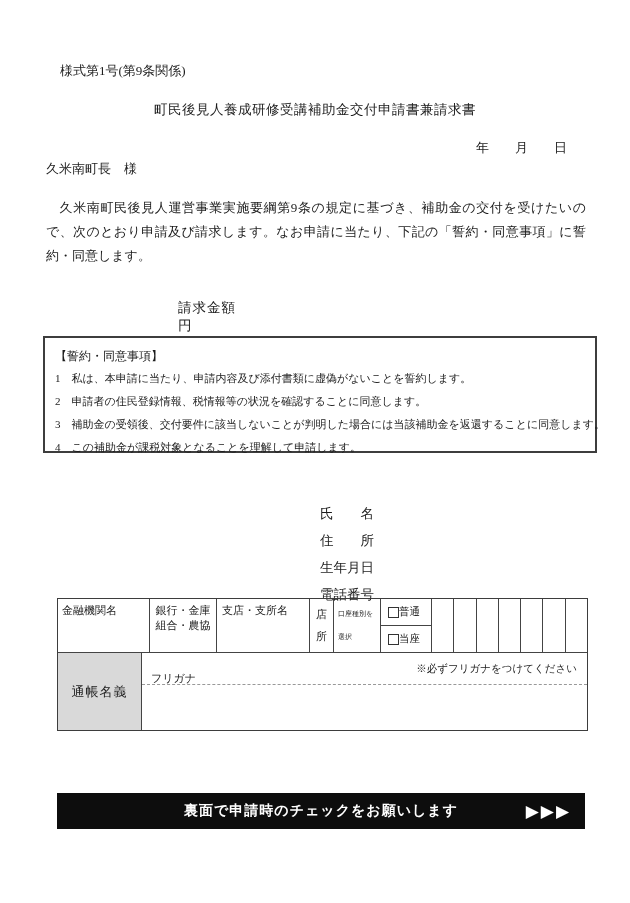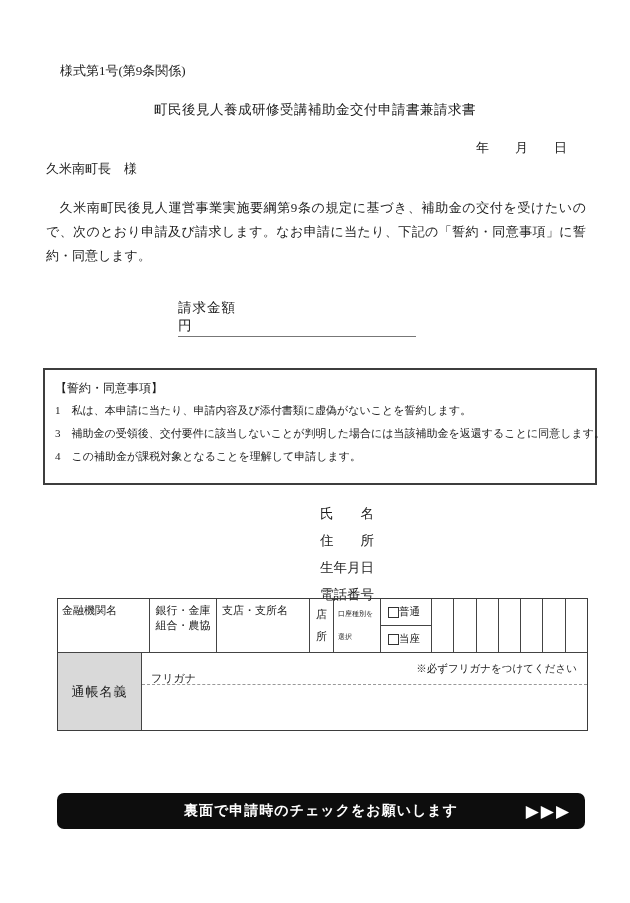--- a/index.html
+++ b/index.html
@@ -10,21 +10,21 @@
   .form-number{position:absolute;left:60px;top:62px;font-size:13px;}
   .doc-title{position:absolute;left:0;top:101px;width:100%;text-align:center;font-size:13.5px;letter-spacing:0.5px;}
   .date-line{position:absolute;right:0;top:139px;width:100%;text-align:right;padding-right:63px;box-sizing:border-box;font-size:13px;}
   .addressee{position:absolute;left:46px;top:160px;font-size:13px;text-align:right;}
   .body-text{position:absolute;left:46px;top:196px;width:540px;font-size:13px;line-height:24px;text-align:justify;margin:0;}
   .claim-line{position:absolute;left:178px;top:298px;}
   .claim-underline{display:inline-flex;width:238px;border-bottom:1.5px solid #777;font-size:13.5px;letter-spacing:1px;padding-bottom:1px;flex-direction:column;}
   .claim-fill{flex:1;}
   .pledge-box{
     position:absolute;left:43px;top:336px;width:554px;height:117px;box-sizing:border-box;
-    border:2px solid #3d3d3d;padding:7px 10px 0 10px;margin-top:32px;
+    border:2px solid #3d3d3d;padding:7px 10px 0 10px;
   }
   .pledge-heading{font-size:12px;line-height:22px;}
   .pledge-item{font-size:11px;line-height:23px;white-space:nowrap;}
   .applicant-fields{position:absolute;left:320px;top:500px;font-size:13.5px;}
   .applicant-row{display:flex;align-items:center;height:27px;}
   .applicant-label{display:inline-block;}
   .applicant-input{display:inline-block;width:170px;height:20px;margin-left:14px;}
   
   .bank-table{position:absolute;left:57px;top:598px;width:531px;height:133px;box-sizing:border-box;border:1.5px solid #3d3d3d;display:flex;flex-direction:column;}
   .bt-row1{height:54px;display:flex;border-bottom:1px solid #444;box-sizing:border-box;}
@@ -45,21 +45,20 @@
   .furigana-area{flex:1;display:flex;flex-direction:column;}
   .furigana-top{height:32px;display:flex;justify-content:space-between;align-items:center;padding:0 10px 0 9px;border-bottom:1px dashed #999;box-sizing:border-box;}
   .furigana-label{font-size:11px;margin-top:20px;}
   .furigana-note{font-size:10.5px;}
   .name-area{flex:1;}
   
   .footer-banner{
     position:absolute;left:57px;top:793px;width:528px;height:36px;background:#0d0d0d;
     display:flex;align-items:center;justify-content:center;
     font-family:"Liberation Sans","DejaVu Sans",sans-serif;
-    border-radius:7px;
   }
   .banner-text{color:#ffffff;font-size:14px;font-weight:bold;letter-spacing:1px;}
   .banner-arrows{position:absolute;right:14px;top:50%;transform:translateY(-50%);color:#ffffff;font-size:17px;letter-spacing:2px;font-family:"DejaVu Sans","Liberation Sans",sans-serif;}
 </style>
 </head>
 <body>
 
 <div class="page">
 
   <div class="form-number">様式第1号(第9条関係)</div>
@@ -76,20 +75,21 @@
     <span class="claim-underline">
       <span>請求金額</span>
       <span class="claim-fill"></span>
       <span>円</span>
     </span>
   </div>
 
   <div class="pledge-box">
     <div class="pledge-heading">【誓約・同意事項】</div>
     <div class="pledge-item">1　私は、本申請に当たり、申請内容及び添付書類に虚偽がないことを誓約します。</div>
+    <div class="pledge-item">2　申請者の住民登録情報、税情報等の状況を確認することに同意します。</div>
     <div class="pledge-item">3　補助金の受領後、交付要件に該当しないことが判明した場合には当該補助金を返還することに同意します。</div>
     <div class="pledge-item">4　この補助金が課税対象となることを理解して申請します。</div>
   </div>
 
   <div class="applicant-fields">
     <div class="applicant-row">
       <span class="applicant-label">氏　　名</span>
       <span class="applicant-input"></span>
     </div>
     <div class="applicant-row">

